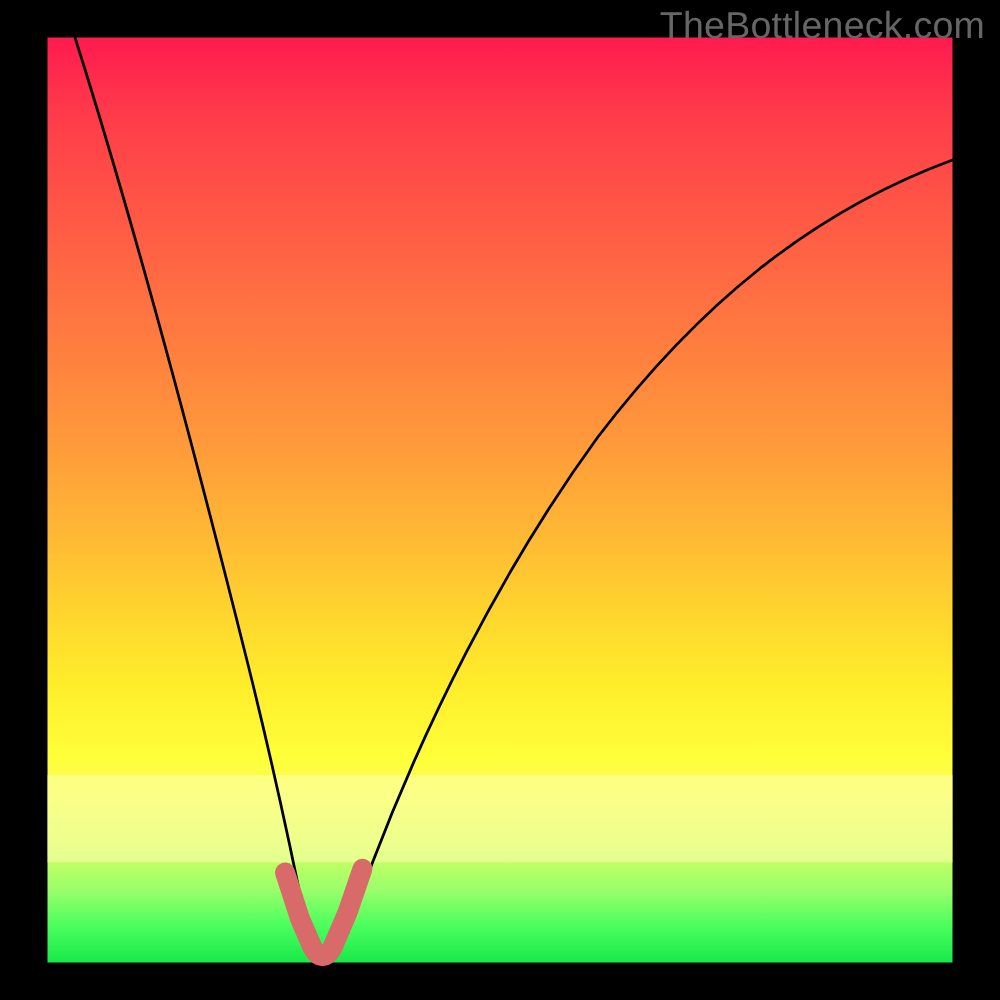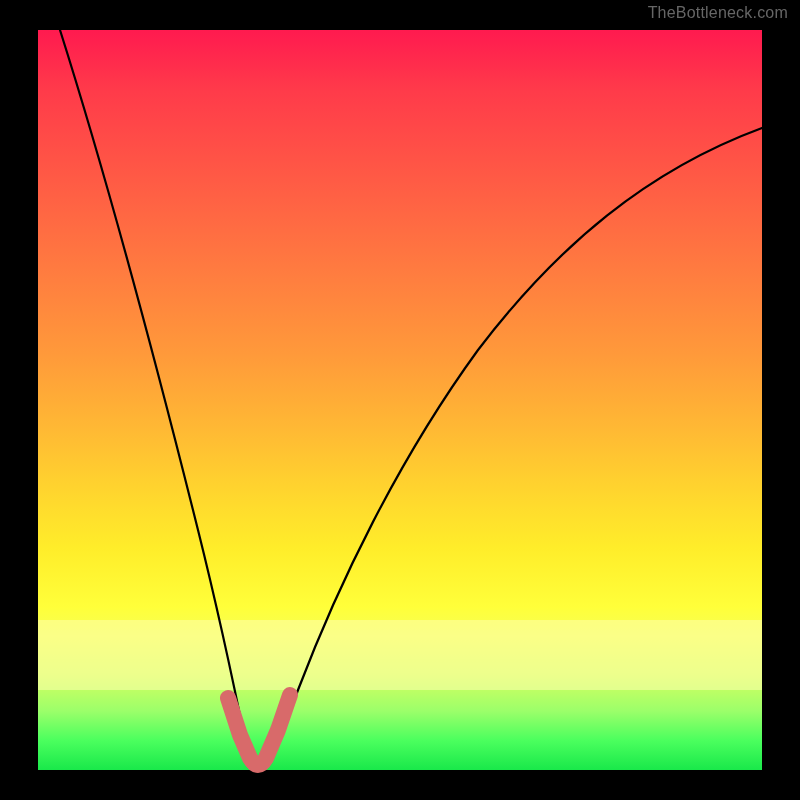--- a/index.html
+++ b/index.html
@@ -52,21 +52,21 @@
     top: 620px;
     height: 70px;
     background: #ffffb0;
     opacity: 0.55;
   }
   .watermark {
     position: absolute;
     top: 4px;
     right: 12px;
     color: #666;
-    font-size: 16px;
+    font-size: 30px;
     letter-spacing: 0.2px;
     text-align: center;
   }
   svg.curves {
     position: absolute;
     left: 38px;
     top: 30px;
     width: 724px;
     height: 740px;
     overflow: visible;

